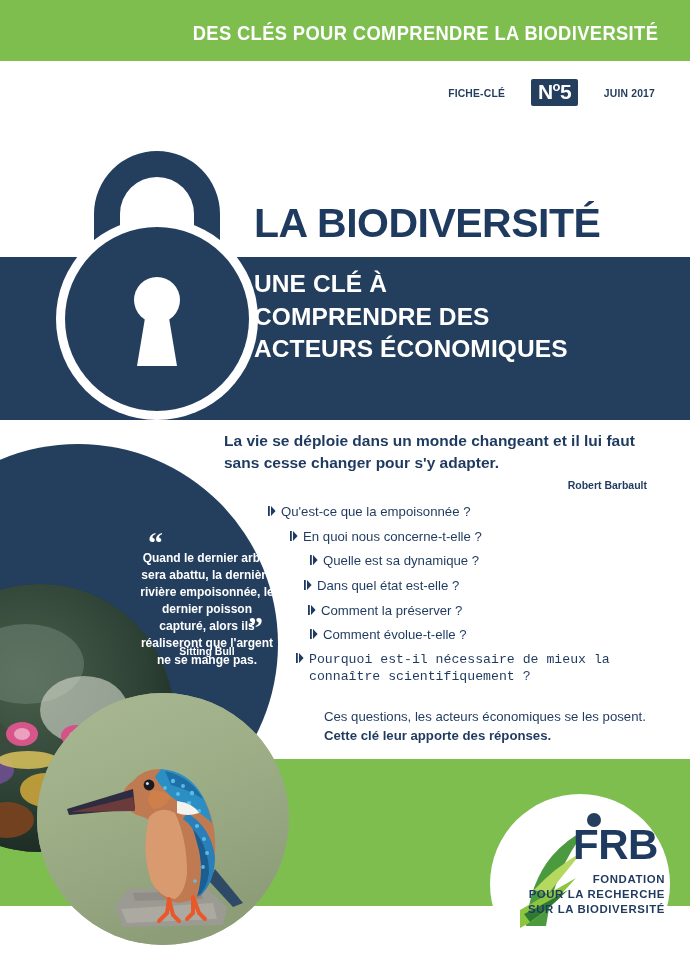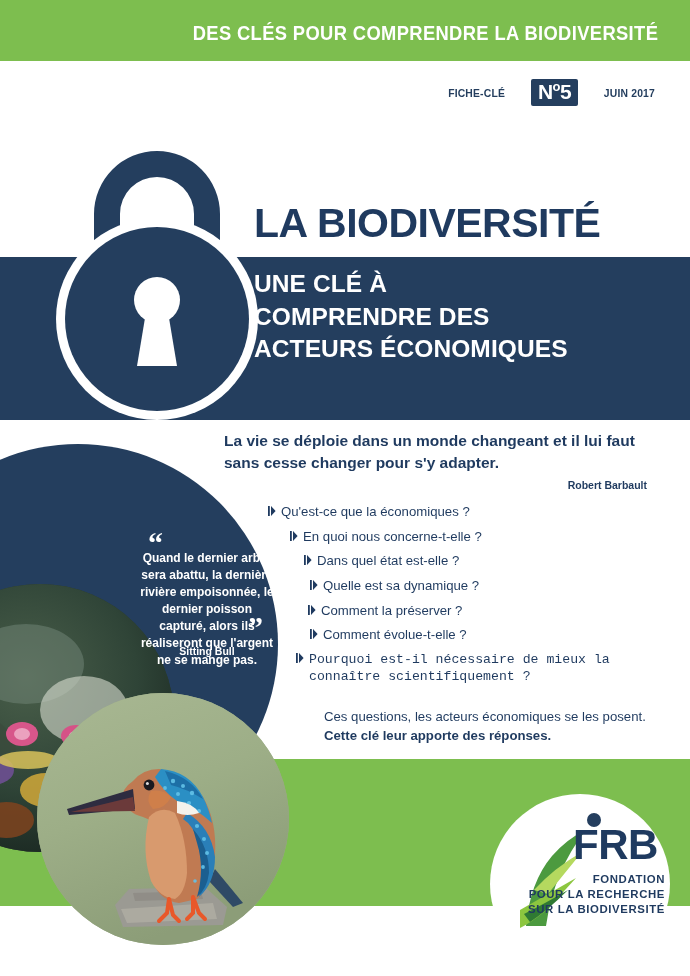--- a/index.html
+++ b/index.html
@@ -453,42 +453,42 @@
   <div class="quote-sb">Quand le dernier arbre sera abattu, la dernière rivière empoisonnée, le dernier poisson capturé, alors ils réaliseront que l'argent ne se mange pas.</div>
   <div class="qmark qmark-close">”</div>
   <div class="quote-sb-author">Sitting Bull</div>
 
   <div class="questions" id="questions-list">
       <div class="q-item" style="margin-left: 6px;">
         <span class="q-bullet"><svg width="8" height="12" viewBox="0 0 8 12">
             <rect x="0" y="1" width="1.8" height="10" fill="#1F3A5F"></rect>
             <path d="M3 1 L7.6 6 L3 11 Z" fill="#1F3A5F"></path>
           </svg></span>
-        <span class="q-text">Qu'est-ce que la économiques ?</span>
+        <span class="q-text">Qu'est-ce que la empoisonnée ?</span>
       </div>
       <div class="q-item" style="margin-left: 28px;">
         <span class="q-bullet"><svg width="8" height="12" viewBox="0 0 8 12">
             <rect x="0" y="1" width="1.8" height="10" fill="#1F3A5F"></rect>
             <path d="M3 1 L7.6 6 L3 11 Z" fill="#1F3A5F"></path>
           </svg></span>
         <span class="q-text">En quoi nous concerne-t-elle ?</span>
       </div>
+      <div class="q-item" style="margin-left: 48px;">
+        <span class="q-bullet"><svg width="8" height="12" viewBox="0 0 8 12">
+            <rect x="0" y="1" width="1.8" height="10" fill="#1F3A5F"></rect>
+            <path d="M3 1 L7.6 6 L3 11 Z" fill="#1F3A5F"></path>
+          </svg></span>
+        <span class="q-text">Quelle est sa dynamique ?</span>
+      </div>
       <div class="q-item" style="margin-left: 42px;">
         <span class="q-bullet"><svg width="8" height="12" viewBox="0 0 8 12">
             <rect x="0" y="1" width="1.8" height="10" fill="#1F3A5F"></rect>
             <path d="M3 1 L7.6 6 L3 11 Z" fill="#1F3A5F"></path>
           </svg></span>
         <span class="q-text">Dans quel état est-elle ?</span>
-      </div>
-      <div class="q-item" style="margin-left: 48px;">
-        <span class="q-bullet"><svg width="8" height="12" viewBox="0 0 8 12">
-            <rect x="0" y="1" width="1.8" height="10" fill="#1F3A5F"></rect>
-            <path d="M3 1 L7.6 6 L3 11 Z" fill="#1F3A5F"></path>
-          </svg></span>
-        <span class="q-text">Quelle est sa dynamique ?</span>
       </div>
       <div class="q-item" style="margin-left: 46px;">
         <span class="q-bullet"><svg width="8" height="12" viewBox="0 0 8 12">
             <rect x="0" y="1" width="1.8" height="10" fill="#1F3A5F"></rect>
             <path d="M3 1 L7.6 6 L3 11 Z" fill="#1F3A5F"></path>
           </svg></span>
         <span class="q-text">Comment la préserver ?</span>
       </div>
       <div class="q-item" style="margin-left: 48px;">
         <span class="q-bullet"><svg width="8" height="12" viewBox="0 0 8 12">

